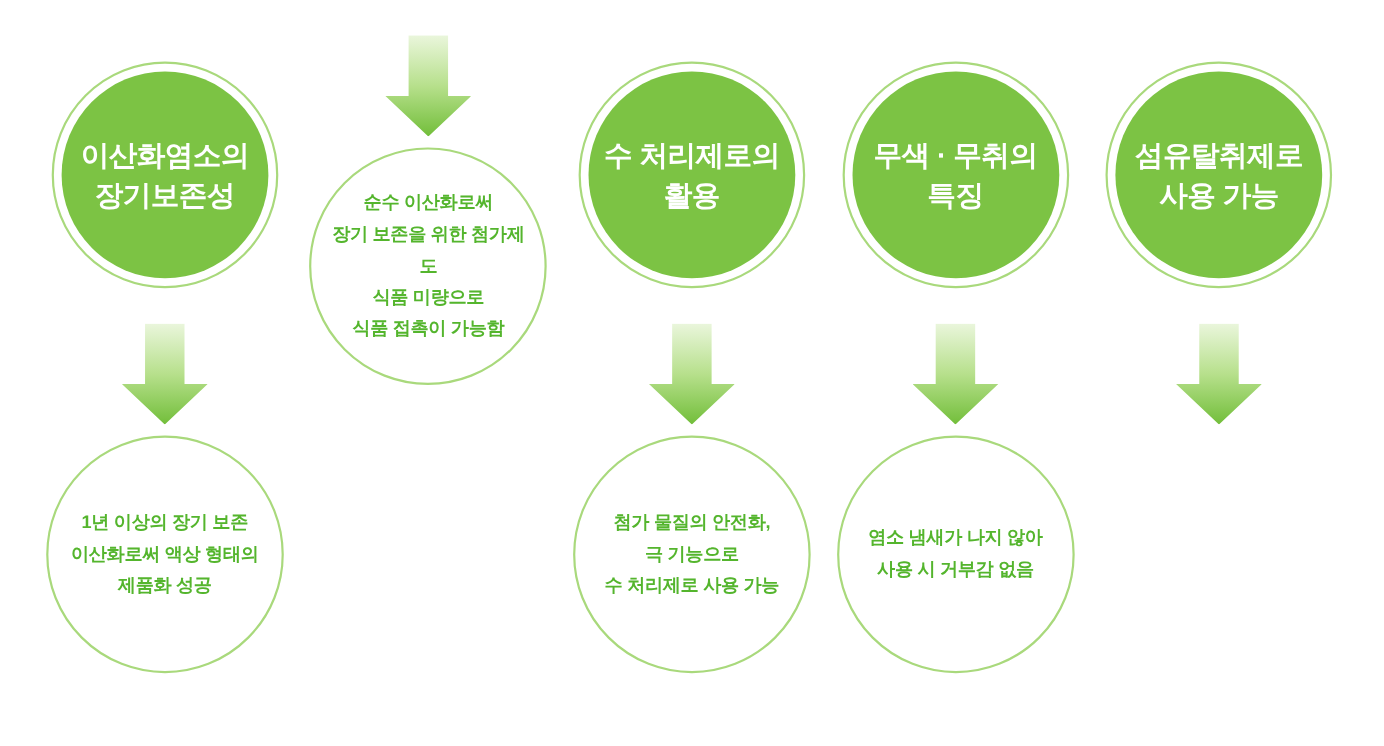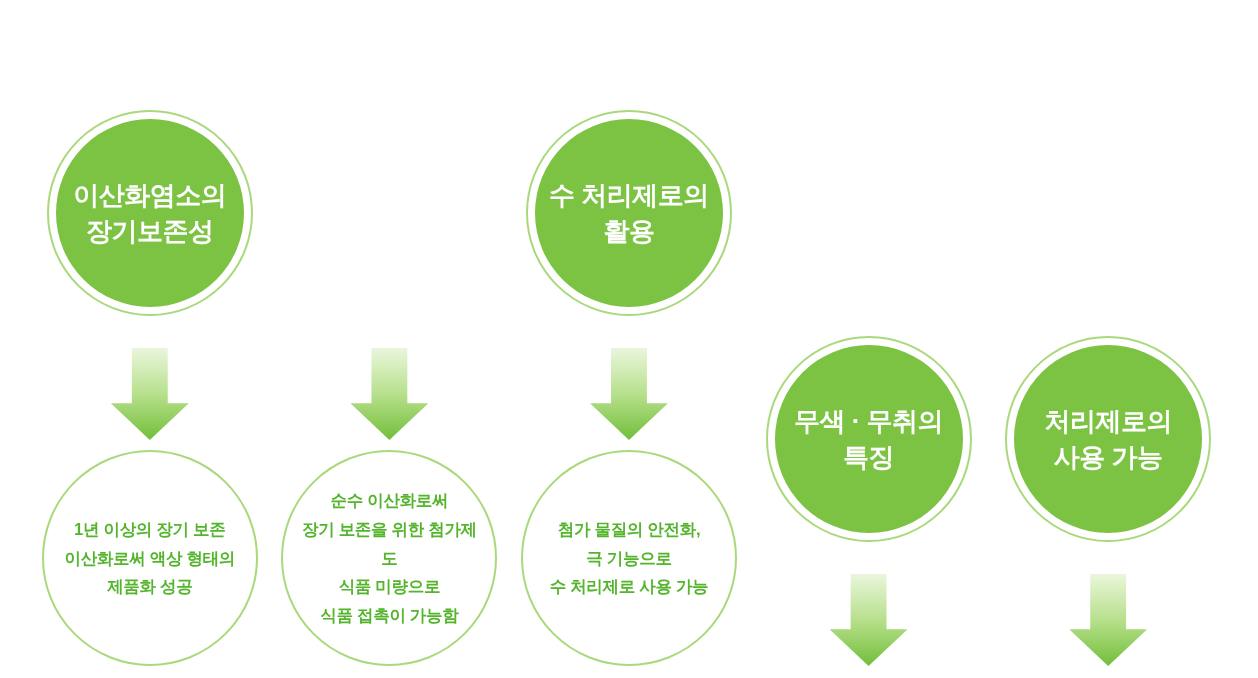--- a/index.html
+++ b/index.html
@@ -15,23 +15,22 @@
   html,body{background:var(--bg);}
   body{
     font-family:"Liberation Sans","DejaVu Sans",sans-serif;
   }
   .canvas{
     width:1258px;
     height:678px;
     background:var(--bg);
     display:flex;
     justify-content:space-between;
-    padding:12px 30px;
+    padding:0 30px;
     overflow:hidden;
-    align-items:flex-end;
   }
   .column{
     flex:1 1 0;
     display:flex;
     flex-direction:column;
     align-items:center;
   }
   .top-ring{
     margin-top:56px;
     width:206px;
@@ -138,25 +137,29 @@
   </div>
 
   <div class="column">
     <div class="top-ring">
       <div class="top-circle">
         <span class="title">무색 · 무취의
 특징</span>
       </div>
     </div>
     <div class="arrow"></div>
+    <div class="bottom-circle">
+      <span class="desc">염소 냄새가 나지 않아
+사용 시 거부감 없음</span>
+    </div>
   </div>
 
   <div class="column">
     <div class="top-ring">
       <div class="top-circle">
-        <span class="title">처리제로의
+        <span class="title">섬유탈취제로
 사용 가능</span>
       </div>
     </div>
     <div class="arrow"></div>
   </div>
 
 </div>
 
 </body></html>

